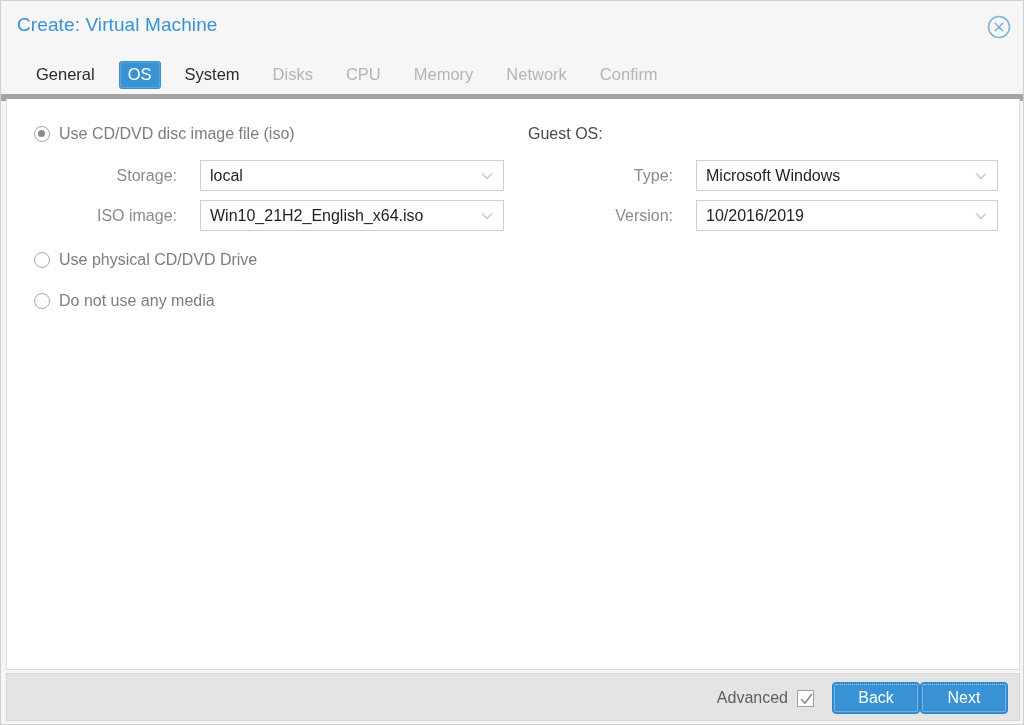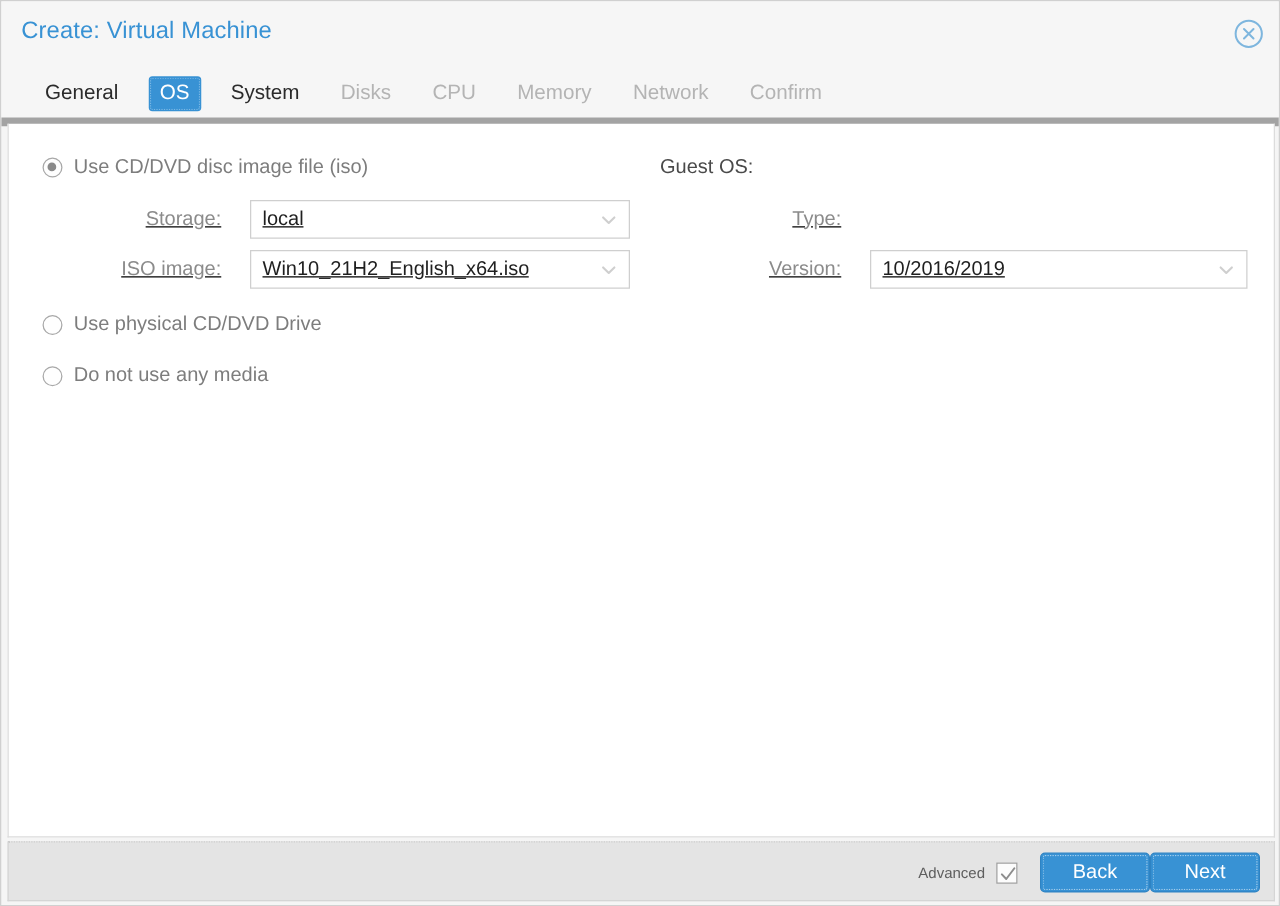--- a/index.html
+++ b/index.html
@@ -146,21 +146,20 @@
     color: #7d7d7d;
     white-space: nowrap;
   }
 
   
   .field-row {
     display: flex;
     align-items: center;
     height: 31px;
     margin-top: 9px;
-    text-decoration: underline;
   }
   .field-row.first { margin-top: 13px; }
 
   .field-label {
     font-size: 16px;
     color: #8b8b8b;
     text-align: right;
     white-space: nowrap;
     flex: 0 0 auto;
   }
@@ -222,21 +221,21 @@
   }
   .footer-inner {
     position: absolute;
     right: 11px;
     top: 0;
     height: 48px;
     display: flex;
     align-items: center;
   }
   .advanced-label {
-    font-size: 12px;
+    font-size: 16px;
     color: #5e5e5e;
     margin-right: 9px;
     white-space: nowrap;
   }
   .checkbox {
     width: 17px;
     height: 17px;
     box-sizing: border-box;
     border: 1px solid #9e9e9e;
     background: #fcfcfc;
@@ -336,20 +335,28 @@
       </div>
 
     </div>
 
     <div class="form-col-right">
 
       <div class="section-head">Guest OS:</div>
 
       <div class="field-row first">
         <span class="field-label right-label">Type:</span>
+        <div class="field-input right-input">
+          <span class="field-value">Microsoft Windows</span>
+          <span class="chev">
+            <svg width="14" height="14" viewBox="0 0 14 14">
+                <path d="M2.5 5 L7 9.4 L11.5 5" fill="none" stroke="#cfcfcf" stroke-width="1.7" stroke-linecap="round" stroke-linejoin="round"></path>
+              </svg>
+          </span>
+        </div>
       </div>
 
       <div class="field-row">
         <span class="field-label right-label">Version:</span>
         <div class="field-input right-input">
           <span class="field-value">10/2016/2019</span>
           <span class="chev">
             <svg width="14" height="14" viewBox="0 0 14 14">
                 <path d="M2.5 5 L7 9.4 L11.5 5" fill="none" stroke="#cfcfcf" stroke-width="1.7" stroke-linecap="round" stroke-linejoin="round"></path>
               </svg>

